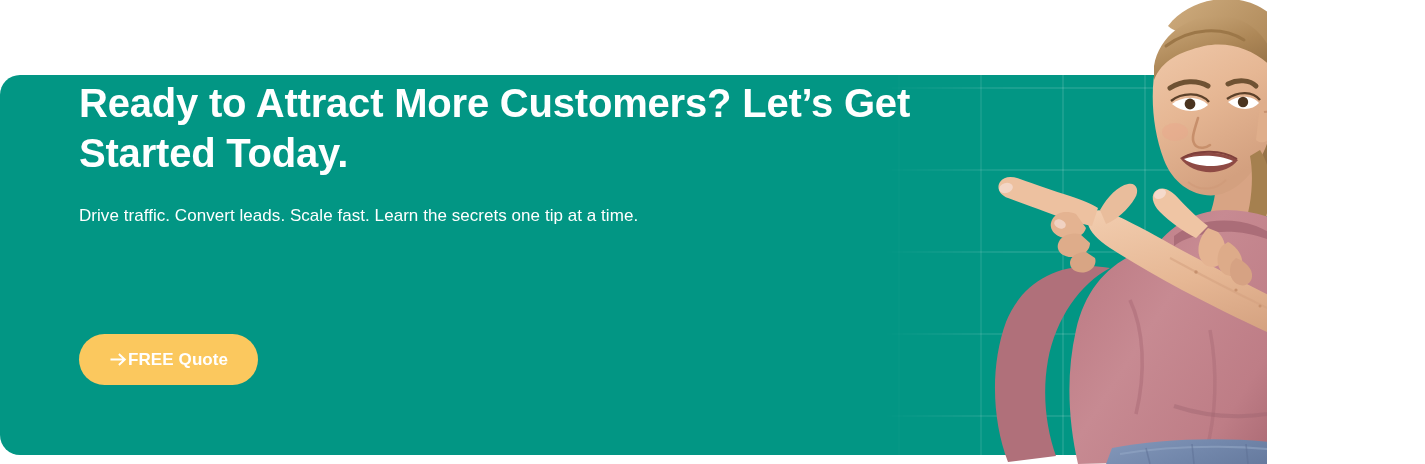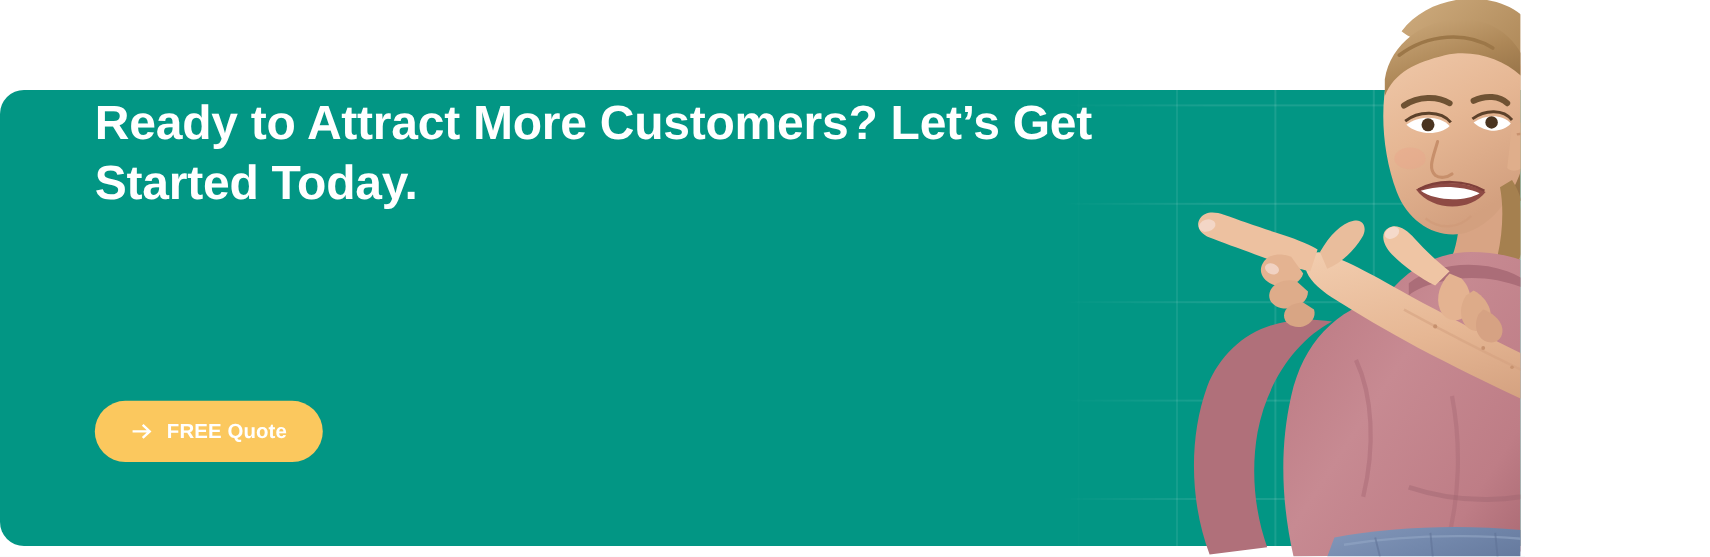--- a/index.html
+++ b/index.html
@@ -70,21 +70,20 @@
     font-weight: normal;
     letter-spacing: 0.05px;
   }
 
   .cta {
     position: absolute;
     left: 79px;
     top: 334px;
     display: inline-flex;
     align-items: center;
-    gap: 11px;
     height: 51px;
     padding: 0 30px;
     border: none;
     border-radius: 26px;
     background: #FBC85E;
     color: #ffffff;
     font-family: "Liberation Sans", sans-serif;
     font-size: 17px;
     font-weight: bold;
     letter-spacing: 0.1px;
@@ -115,20 +114,21 @@
 <body>
 
 <div class="stage">
 
   <div class="banner">
     <div class="banner-grid"></div>
   </div>
 
   <div class="copy">
     <h1 class="headline">Ready to Attract More Customers? Let’s Get Started Today.</h1>
+    <p class="subhead">Drive traffic. Convert leads. Scale fast. Learn the secrets one tip at a time.</p>
   </div>
 
   <button class="cta">
     <span class="cta-arrow">
       <svg width="19" height="19" viewBox="0 0 20 20" aria-hidden="true">
         <path d="M2.6 10 L16.2 10 M11.2 5 L16.6 10 L11.2 15" fill="none" stroke="#ffffff" stroke-width="2.1" stroke-linecap="square" stroke-linejoin="miter"></path>
       </svg>
     </span>
     <span>FREE Quote</span>
   </button>

